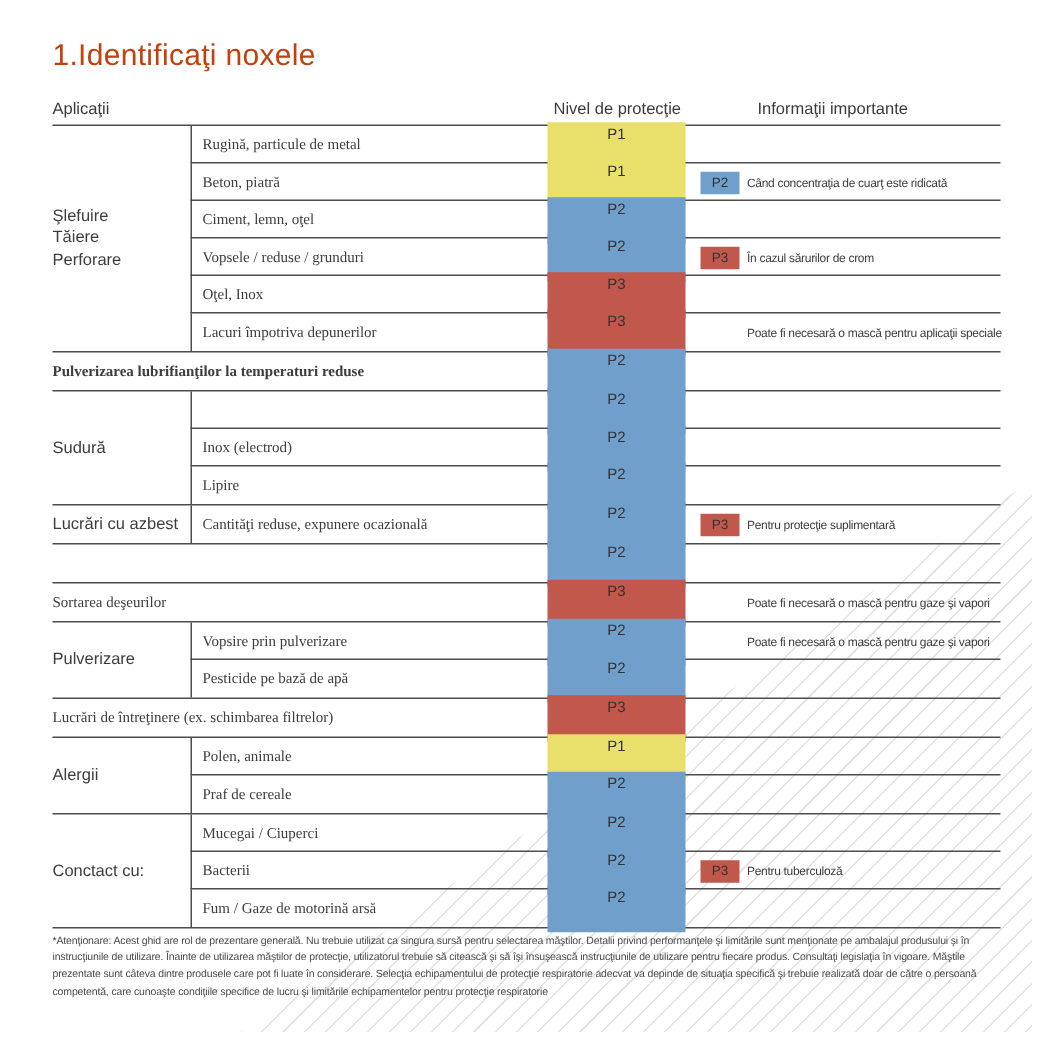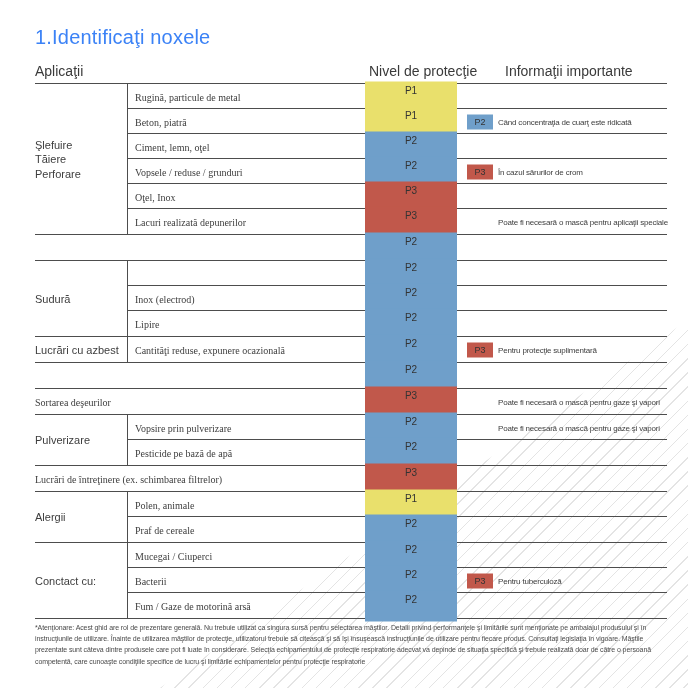--- a/index.html
+++ b/index.html
@@ -9,23 +9,23 @@
   html,body{margin:0;padding:0;background:#ffffff;}
   body{width:700px;height:700px;overflow:hidden;font-family:"Liberation Sans", sans-serif;color:var(--txt);}
   .page{position:relative;width:700px;height:700px;box-sizing:border-box;}
   .hatch{
     position:absolute;left:160px;top:320px;width:528px;height:368px;
     background:repeating-linear-gradient(135deg,#e4e4e4 0 1px,transparent 1px 10px);
     clip-path:polygon(100% 0,100% 100%,0 100%);
     z-index:0;
   }
   .content{position:relative;z-index:1;padding:26px 33px 0 35px;}
-  h1.title{margin:0 0 14px 0;font-size:20px;font-weight:400;color:#3b82f6;letter-spacing:0.2px;}
+  h1.title{margin:0 0 14px 0;font-size:20px;font-weight:400;color:#c2410c;letter-spacing:0.2px;}
   .thead{position:relative;height:20px;border-bottom:1px solid var(--line);}
-  .thead .h{position:absolute;bottom:4px;font-size:14px;color:#3a3a3a;white-space:nowrap;}
+  .thead .h{position:absolute;bottom:4px;font-size:11px;color:#3a3a3a;white-space:nowrap;}
   .h-apps{left:0;}
   .h-level{left:334px;text-align:right;}
   .h-info{left:470px;}
   #table-body{border-bottom:1px solid var(--line);}
   .group{position:relative;}
   .group + .group{border-top:1px solid var(--line);}
   .row{position:relative;height:25px;}
   .row.grouped::before{content:"";position:absolute;left:92px;top:0;bottom:0;width:1px;background:var(--line);}
   .row.hassep::after{content:"";position:absolute;left:92px;right:0;bottom:0;height:1px;background:var(--line);}
   .cat{position:absolute;left:0;top:50%;transform:translateY(-50%);width:90px;font-size:11px;line-height:1.3;color:var(--txt);white-space:nowrap;}
@@ -74,27 +74,28 @@
             <span class="row-label">Vopsele / reduse / grunduri</span>
             <span class="lvl" style="background: rgb(111, 159, 202);">P2</span>
             <span class="xtra" style="background: rgb(193, 88, 75);">P3</span>
             <span class="note">În cazul sărurilor de crom</span>
           </div>
           <div class="row grouped hassep">
             <span class="row-label">Oţel, Inox</span>
             <span class="lvl" style="background: rgb(193, 88, 75);">P3</span>
           </div>
           <div class="row grouped">
-            <span class="row-label">Lacuri realizată depunerilor</span>
+            <span class="row-label">Lacuri împotriva depunerilor</span>
             <span class="lvl" style="background: rgb(193, 88, 75);">P3</span>
             <span class="note">Poate fi necesară o mască pentru aplicaţii speciale</span>
           </div>
         </div>
         <div class="group">
           <div class="row full bold">
+            <span class="row-label">Pulverizarea lubrifianţilor la temperaturi reduse</span>
             <span class="lvl" style="background: rgb(111, 159, 202);">P2</span>
           </div>
         </div>
         <div class="group">
           <div class="cat">
             <div>Sudură</div>
           </div>
           <div class="row grouped hassep">
             <span class="lvl" style="background: rgb(111, 159, 202);">P2</span>
           </div>

